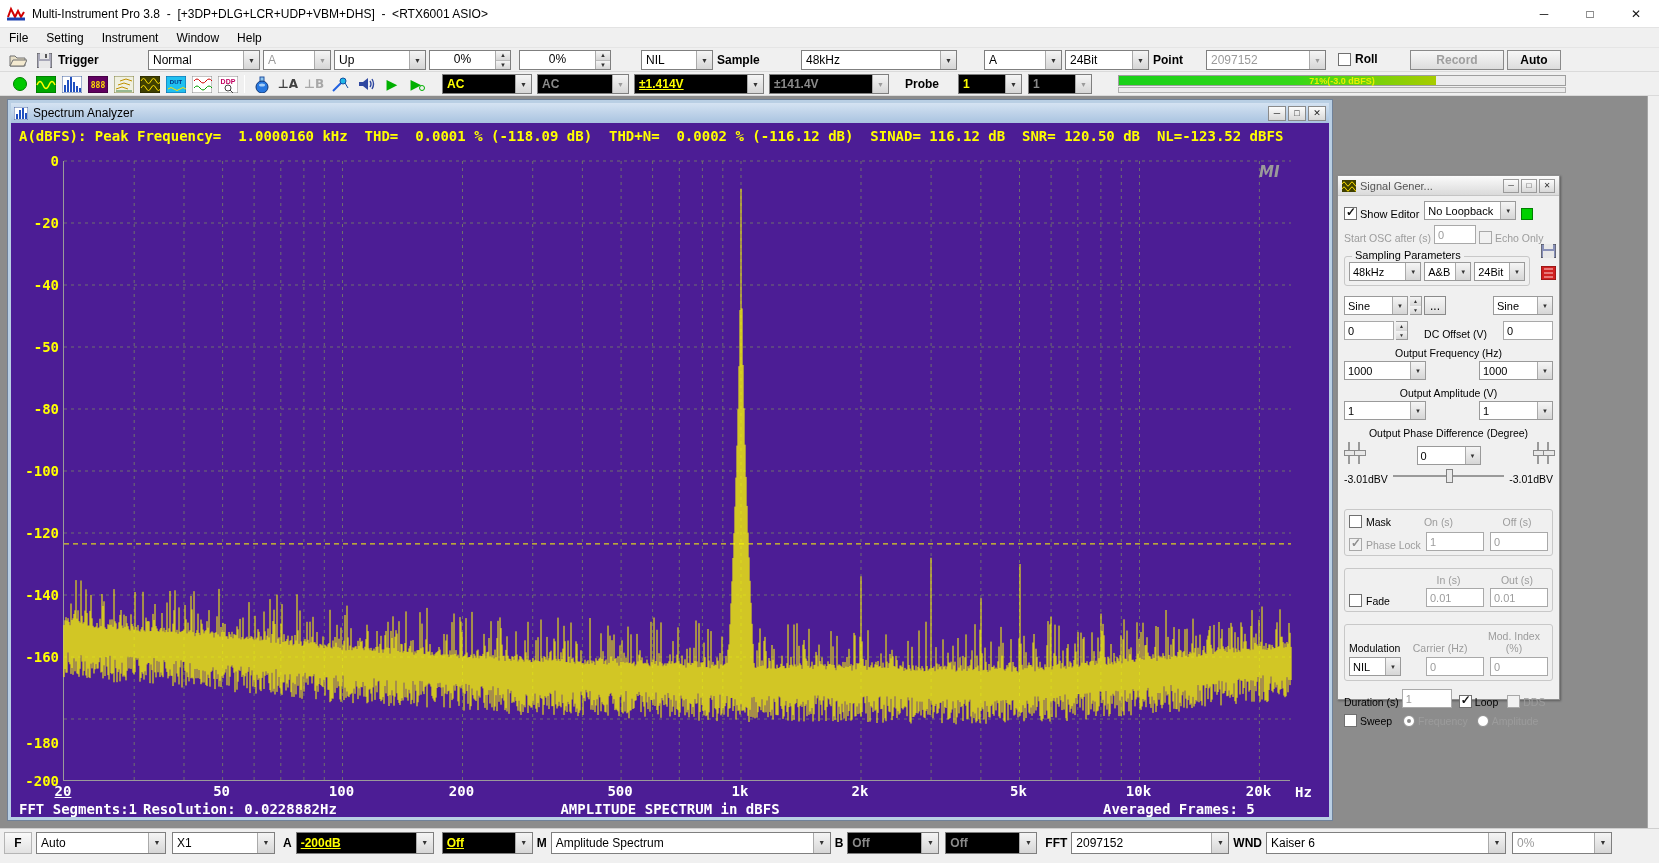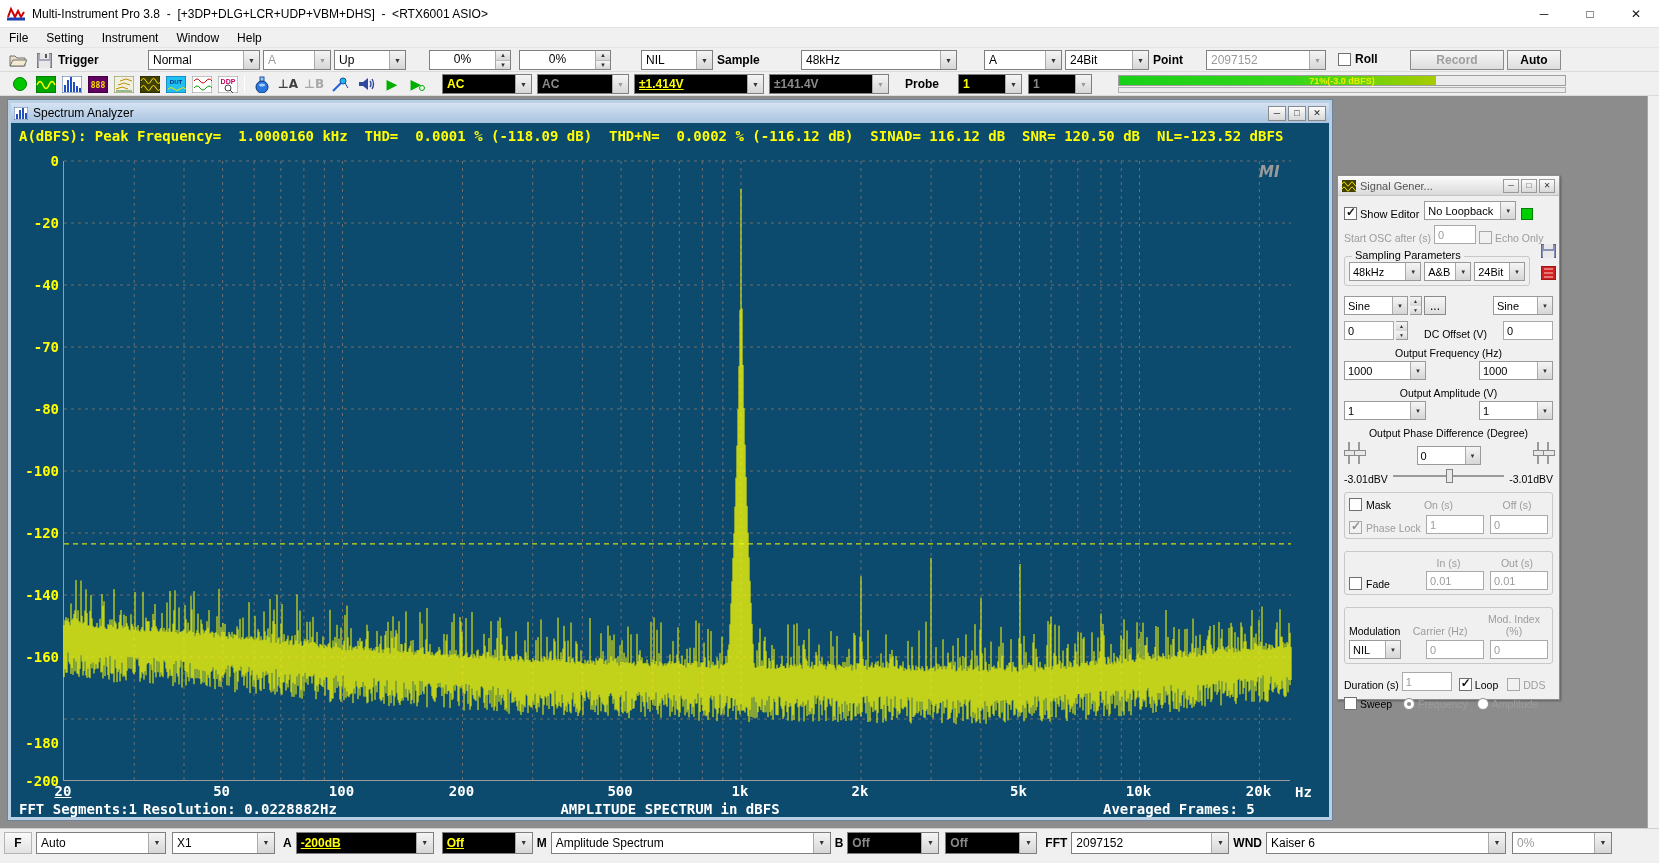--- a/index.html
+++ b/index.html
@@ -46,21 +46,21 @@
 .meter .bar2{height:6px;margin-top:1px;background:#ececec;border:1px solid #b0b0b0}
 
 .mdi{position:absolute;top:96px;left:0;width:1659px;height:732px;background:#8c8c8c}
 .right-strip{position:absolute;right:0;top:0;width:12px;height:732px;background:#f0f0f0;border-left:1px solid #a5a5a5}
 
 .sa-win{position:absolute;left:8px;top:4px;width:1324px;height:720px;border:3px solid #b9cfe4;outline:1px solid #70829a;background:#000}
 .sa-title{height:20px;background:linear-gradient(#d5e3f2,#a9c3e0);display:flex;align-items:center;padding:0 3px;font-size:12px;color:#000}
 .sa-title .ttl{margin-left:5px}
 .sa-btns{margin-left:auto;display:flex;gap:2px}
 .sa-btn{width:18px;height:15px;background:linear-gradient(#fcfcfc,#d8d8d8);border:1px solid #8a8a8a;font-size:9px;line-height:13px;text-align:center;color:#222}
-.sa-content{position:absolute;top:20px;left:0;right:0;bottom:0;background:#0c4a6e;overflow:hidden}
+.sa-content{position:absolute;top:20px;left:0;right:0;bottom:0;background:#4c1d95;overflow:hidden}
 .sa-header{position:absolute;top:5px;left:8px;color:#ffff00;font:bold 14px "DejaVu Sans Mono",monospace;white-space:pre}
 .plot-area{position:absolute;left:52px;top:38px;width:1227px;height:620px;border-left:1px solid #9a9a9a;border-bottom:1px solid #9a9a9a}
 .plot-area svg{position:absolute;inset:0;overflow:visible}
 .grid{stroke:#6e6e6e;stroke-width:1;stroke-dasharray:3 4}
 .trace{stroke:#ffff00;stroke-width:1;fill:none}
 .nl{stroke:#ffff00;stroke-width:1;stroke-dasharray:5 4}
 .ytick{position:absolute;width:46px;text-align:right;color:#ffff00;font:bold 14px "DejaVu Sans Mono",monospace}
 .xtick{position:absolute;width:60px;text-align:center;color:#fff;font:bold 14px "DejaVu Sans Mono",monospace}
 .hz-unit{position:absolute;color:#fff;font:bold 14px "DejaVu Sans Mono",monospace}
 .mi-mark{position:absolute;color:#9a9a9a;font:bold italic 15px "DejaVu Sans",sans-serif}
@@ -137,21 +137,21 @@
     <svg width="15" height="15" viewBox="0 0 15 15">
         <rect x="0" y="0" width="15" height="15" fill="#a8a8b8" stroke="#555"></rect>
         <rect x="3" y="0" width="9" height="6" fill="#e8e8e8"></rect>
         <rect x="8" y="1" width="2" height="4" fill="#555"></rect>
         <rect x="2" y="8" width="11" height="7" fill="#e8e8e8"></rect>
       </svg>
   </div>
   <span class="lbl" style="left:58px">Trigger</span>
   <div class="combo" style="left:148px;width:112px;font-weight:normal"><span>Normal</span><span class="arr">▼</span></div>
   <div class="combo dis" style="left:263px;width:68px;font-weight:normal"><span>A</span><span class="arr">▼</span></div>
-  <div class="combo" style="left:334px;width:72px;font-weight:normal"><span>Up</span><span class="arr">▼</span></div>
+  <div class="combo" style="left:334px;width:92px;font-weight:normal"><span>Up</span><span class="arr">▼</span></div>
   <div class="spin" style="left:429px;width:82px">
       <span class="val">0%</span>
       <span class="uds">
         <div>▲</div>
         <div>▼</div>
       </span>
     </div>
   <div class="spin" style="left:519px;width:92px">
       <span class="val">0%</span>
       <span class="uds">
@@ -342,21 +342,21 @@
             <line class="grid" x1="1075.5" y1="0" x2="1075.5" y2="620"></line>
             <line class="grid" x1="1195.4" y1="0" x2="1195.4" y2="620"></line>
             <path class="trace" d="M0 464.1L0 516.1M1 459.3L1 508.0M2 456.2L2 511.7M3 459.6L3 511.7M4 457.2L4 491.5M5 460.9L5 501.2M6 464.2L6 503.3M7 442.5L7 512.9M8 459.0L8 507.0M9 457.3L9 513.8M10 453.0L10 497.3M11 449.3L11 510.3M12 419.1L12 500.4M13 457.6L13 512.4M14 449.3L14 513.2M15 460.1L15 515.8M16 461.6L16 507.8M17 419.5L17 494.3M18 454.8L18 500.6M19 462.6L19 514.5M20 461.2L20 509.9M21 449.6L21 500.4M22 428.3L22 514.5M23 452.1L23 516.9M24 464.6L24 507.7M25 464.5L25 516.3M26 449.9L26 517.1M27 433.9L27 502.7M28 457.3L28 507.4M29 464.8L29 501.6M30 466.3L30 512.5M31 466.4L31 508.3M32 465.5L32 503.1M33 462.0L33 507.6M34 467.2L34 507.5M35 466.4L35 501.2M36 457.7L36 496.5M37 465.1L37 511.5M38 433.0L38 510.8M39 445.0L39 517.4M40 440.3L40 504.3M41 466.4L41 515.0M42 467.9L42 496.0M43 468.1L43 505.6M44 463.2L44 514.2M45 464.1L45 518.6M46 458.5L46 494.8M47 463.8L47 512.1M48 458.4L48 513.2M49 465.8L49 512.0M50 428.1L50 521.3M51 460.3L51 498.8M52 462.3L52 507.2M53 468.3L53 521.2M54 467.6L54 511.1M55 461.3L55 508.4M56 453.9L56 520.4M57 449.0L57 512.7M58 464.5L58 501.7M59 467.1L59 515.6M60 453.6L60 514.3M61 465.8L61 515.7M62 455.1L62 519.4M63 462.2L63 509.8M64 465.2L64 495.6M65 468.3L65 507.5M66 469.6L66 495.9M67 453.3L67 507.9M68 463.0L68 496.3M69 465.2L69 511.7M70 468.6L70 513.3M71 431.0L71 511.2M72 465.9L72 496.7M73 469.3L73 498.8M74 464.1L74 497.3M75 469.7L75 504.8M76 470.7L76 520.7M77 468.3L77 516.9M78 466.1L78 511.0M79 430.8L79 512.7M80 469.3L80 518.6M81 470.5L81 510.3M82 456.6L82 514.2M83 460.5L83 503.4M84 460.0L84 501.9M85 460.4L85 502.0M86 470.2L86 522.2M87 470.0L87 503.5M88 466.3L88 509.1M89 452.9L89 522.5M90 459.0L90 497.1M91 443.0L91 511.4M92 465.1L92 516.4M93 467.5L93 499.9M94 470.1L94 511.3M95 470.7L95 500.7M96 468.5L96 516.0M97 467.0L97 511.5M98 452.0L98 514.5M99 470.3L99 516.2M100 466.8L100 499.2M101 471.2L101 501.1M102 468.9L102 507.5M103 441.5L103 510.9M104 471.0L104 517.4M105 467.3L105 515.2M106 430.0L106 508.5M107 470.7L107 514.7M108 470.7L108 514.9M109 462.7L109 525.0M110 449.2L110 503.1M111 429.3L111 521.4M112 471.3L112 500.1M113 468.8L113 512.5M114 472.8L114 515.6M115 446.4L115 523.5M116 470.7L116 506.4M117 471.1L117 499.4M118 470.1L118 526.5M119 469.7L119 501.0M120 468.4L120 500.9M121 444.0L121 509.8M122 458.3L122 524.5M123 472.4L123 511.4M124 461.6L124 516.1M125 470.6L125 520.4M126 469.2L126 502.2M127 435.0L127 517.3M128 448.4L128 516.6M129 471.1L129 517.5M130 430.2L130 523.2M131 475.2L131 508.0M132 472.0L132 517.3M133 469.2L133 507.9M134 452.6L134 517.2M135 471.8L135 509.1M136 474.1L136 517.9M137 458.6L137 523.2M138 462.7L138 521.5M139 468.6L139 509.5M140 472.4L140 521.5M141 470.2L141 510.3M142 469.1L142 523.9M143 460.2L143 525.1M144 466.7L144 513.7M145 449.1L145 517.0M146 472.7L146 525.7M147 471.5L147 510.9M148 470.5L148 509.7M149 471.6L149 506.3M150 476.5L150 517.9M151 471.9L151 528.1M152 471.2L152 508.9M153 455.3L153 518.1M154 473.4L154 513.3M155 427.9L155 525.6M156 475.5L156 519.7M157 466.0L157 526.0M158 471.1L158 515.2M159 461.9L159 517.2M160 471.0L160 513.6M161 462.9L161 511.6M162 475.3L162 508.2M163 475.3L163 524.3M164 477.8L164 504.6M165 471.0L165 524.7M166 473.3L166 515.8M167 476.0L167 505.7M168 470.8L168 504.3M169 477.3L169 506.7M170 473.1L170 511.7M171 473.7L171 531.2M172 474.2L172 510.5M173 465.4L173 528.7M174 468.3L174 520.7M175 477.3L175 508.9M176 457.9L176 509.9M177 478.4L177 505.6M178 476.1L178 515.9M179 456.5L179 513.9M180 478.3L180 524.6M181 477.6L181 515.3M182 476.7L182 512.2M183 475.7L183 527.2M184 478.0L184 510.8M185 441.1L185 506.1M186 477.1L186 532.1M187 475.2L187 514.4M188 475.8L188 509.4M189 477.7L189 525.5M190 479.1L190 518.8M191 454.8L191 526.0M192 478.4L192 532.6M193 476.6L193 513.8M194 468.2L194 518.9M195 470.8L195 517.3M196 479.5L196 528.6M197 475.3L197 530.1M198 479.3L198 516.9M199 478.6L199 510.8M200 450.5L200 528.0M201 470.3L201 514.8M202 478.8L202 510.3M203 474.7L203 513.9M204 467.5L204 512.3M205 476.4L205 522.2M206 438.1L206 529.1M207 481.8L207 531.4M208 473.0L208 511.8M209 460.1L209 530.5M210 448.7L210 527.8M211 463.0L211 533.5M212 481.7L212 508.2M213 433.6L213 530.9M214 477.7L214 524.8M215 476.3L215 516.0M216 483.1L216 526.7M217 462.8L217 532.5M218 443.1L218 533.9M219 481.0L219 521.4M220 473.2L220 521.4M221 480.6L221 513.5M222 480.0L222 529.5M223 478.2L223 522.6M224 474.6L224 526.5M225 483.8L225 518.8M226 479.7L226 513.3M227 479.2L227 531.2M228 474.8L228 535.8M229 484.4L229 521.7M230 483.2L230 535.9M231 474.0L231 523.2M232 479.4L232 533.4M233 433.4L233 515.3M234 469.3L234 524.8M235 482.8L235 512.7M236 449.5L236 536.8M237 480.4L237 528.9M238 485.0L238 537.8M239 484.4L239 515.5M240 479.6L240 530.6M241 478.1L241 511.8M242 480.6L242 521.6M243 460.8L243 517.5M244 478.8L244 523.8M245 482.3L245 515.5M246 460.7L246 515.0M247 481.3L247 515.6M248 475.8L248 522.5M249 455.8L249 515.2M250 481.3L250 513.2M251 481.3L251 529.9M252 483.1L252 538.2M253 471.0L253 524.7M254 484.7L254 530.8M255 486.5L255 523.1M256 482.9L256 517.2M257 483.5L257 524.0M258 484.5L258 525.2M259 475.4L259 526.1M260 487.0L260 518.8M261 483.9L261 534.6M262 484.8L262 516.3M263 486.2L263 516.3M264 483.3L264 528.7M265 482.1L265 528.9M266 448.8L266 541.2M267 486.5L267 540.0M268 487.6L268 537.4M269 479.5L269 537.7M270 485.7L270 516.9M271 476.0L271 531.8M272 481.7L272 514.5M273 463.8L273 526.9M274 486.2L274 520.4M275 477.7L275 525.3M276 486.9L276 538.4M277 466.5L277 540.8M278 488.7L278 525.3M279 484.4L279 514.6M280 479.7L280 539.1M281 454.0L281 526.7M282 489.4L282 536.8M283 444.6L283 530.5M284 476.4L284 535.2M285 488.9L285 536.1M286 484.6L286 533.6M287 467.2L287 532.8M288 489.2L288 531.9M289 486.3L289 542.1M290 487.2L290 527.6M291 485.6L291 532.8M292 485.2L292 520.1M293 488.0L293 525.6M294 479.8L294 538.1M295 484.9L295 527.4M296 476.9L296 534.6M297 481.0L297 525.9M298 479.8L298 526.3M299 487.3L299 521.0M300 489.2L300 535.6M301 485.7L301 524.9M302 478.2L302 535.8M303 463.7L303 542.3M304 470.1L304 541.3M305 487.3L305 528.7M306 489.2L306 527.8M307 486.9L307 532.6M308 489.7L308 540.4M309 489.6L309 526.4M310 487.6L310 517.4M311 489.6L311 538.9M312 486.0L312 524.6M313 470.0L313 531.3M314 485.6L314 520.5M315 491.8L315 519.8M316 482.9L316 538.0M317 474.8L317 540.2M318 488.4L318 538.8M319 491.8L319 536.0M320 488.4L320 542.8M321 474.2L321 525.0M322 470.0L322 532.4M323 486.5L323 519.3M324 460.8L324 535.1M325 486.9L325 545.0M326 492.6L326 534.1M327 469.9L327 542.2M328 477.0L328 529.3M329 455.3L329 534.6M330 487.1L330 544.7M331 475.7L331 535.7M332 469.2L332 519.7M333 472.6L333 532.3M334 490.0L334 538.9M335 460.2L335 541.9M336 491.1L336 544.0M337 482.9L337 540.0M338 483.2L338 537.2M339 491.5L339 539.5M340 489.9L340 521.6M341 482.1L341 536.3M342 450.4L342 527.8M343 490.7L343 536.6M344 491.0L344 539.7M345 487.4L345 528.8M346 484.9L346 532.4M347 479.7L347 543.2M348 491.3L348 538.9M349 479.1L349 520.1M350 493.7L350 542.2M351 490.4L351 523.7M352 492.3L352 529.8M353 489.4L353 545.3M354 489.1L354 541.3M355 489.1L355 534.6M356 451.2L356 519.9M357 487.3L357 533.7M358 462.6L358 520.3M359 486.3L359 530.4M360 492.8L360 533.1M361 493.1L361 525.9M362 478.4L362 524.6M363 446.9L363 546.4M364 490.8L364 523.4M365 490.4L365 521.9M366 483.1L366 523.3M367 494.2L367 525.6M368 491.1L368 534.9M369 493.6L369 537.5M370 494.8L370 539.6M371 493.2L371 540.9M372 491.7L372 536.6M373 491.1L373 527.0M374 489.9L374 522.3M375 486.0L375 526.0M376 488.6L376 521.8M377 493.7L377 526.6M378 494.4L378 535.1M379 493.3L379 526.3M380 473.0L380 546.3M381 493.4L381 532.6M382 479.5L382 523.7M383 473.4L383 533.2M384 493.5L384 530.3M385 496.1L385 529.7M386 489.4L386 546.9M387 493.8L387 532.2M388 461.1L388 539.1M389 493.5L389 537.7M390 452.5L390 524.5M391 492.9L391 529.7M392 489.1L392 523.2M393 495.4L393 525.0M394 493.7L394 540.4M395 497.1L395 544.9M396 456.1L396 525.7M397 460.6L397 527.3M398 471.1L398 524.5M399 495.6L399 531.8M400 495.0L400 549.6M401 493.5L401 532.8M402 457.1L402 522.9M403 491.5L403 530.0M404 496.6L404 542.8M405 496.0L405 523.9M406 495.9L406 548.8M407 493.8L407 545.2M408 450.9L408 527.5M409 497.2L409 534.2M410 492.9L410 537.6M411 494.6L411 538.8M412 496.7L412 540.0M413 489.6L413 529.6M414 488.6L414 549.1M415 497.3L415 534.7M416 494.6L416 536.6M417 495.1L417 525.7M418 495.0L418 525.3M419 492.9L419 527.4M420 472.9L420 541.8M421 484.7L421 546.9M422 497.3L422 534.1M423 491.2L423 548.8M424 490.7L424 533.8M425 477.0L425 529.2M426 495.4L426 542.5M427 460.2L427 529.2M428 496.5L428 546.3M429 494.1L429 525.3M430 497.4L430 549.6M431 488.6L431 545.6M432 496.2L432 534.2M433 477.1L433 550.1M434 459.8L434 526.9M435 499.6L435 540.8M436 456.4L436 534.1M437 467.1L437 543.7M438 483.6L438 537.3M439 495.0L439 533.4M440 494.7L440 539.6M441 500.0L441 549.1M442 488.9L442 547.2M443 475.3L443 550.5M444 494.7L444 528.2M445 497.6L445 552.8M446 498.0L446 532.3M447 499.8L447 529.8M448 495.2L448 541.9M449 496.0L449 540.6M450 498.8L450 541.4M451 494.8L451 536.0M452 470.3L452 539.9M453 493.5L453 545.3M454 500.4L454 549.7M455 498.5L455 539.8M456 495.0L456 550.5M457 496.1L457 553.9M458 497.6L458 543.2M459 498.8L459 551.0M460 500.6L460 544.3M461 479.3L461 546.3M462 491.3L462 533.4M463 498.4L463 534.7M464 460.8L464 552.0M465 499.5L465 543.9M466 498.8L466 545.1M467 501.2L467 546.6M468 500.9L468 546.4M469 497.1L469 539.7M470 500.2L470 543.9M471 498.8L471 532.6M472 479.2L472 547.7M473 499.5L473 551.2M474 476.2L474 542.1M475 500.0L475 546.2M476 500.7L476 534.3M477 458.5L477 537.0M478 497.1L478 537.8M479 500.8L479 553.8M480 495.1L480 543.9M481 496.0L481 535.1M482 498.5L482 536.7M483 475.9L483 544.6M484 499.4L484 535.0M485 497.2L485 548.1M486 491.1L486 531.8M487 489.7L487 533.1M488 499.5L488 545.2M489 498.7L489 545.1M490 477.6L490 553.9M491 480.3L491 529.6M492 497.6L492 543.4M493 499.7L493 547.5M494 456.6L494 545.3M495 498.1L495 540.8M496 500.1L496 544.8M497 491.3L497 546.3M498 498.1L498 533.6M499 487.6L499 542.1M500 464.8L500 554.0M501 480.2L501 549.5M502 501.1L502 545.2M503 501.1L503 551.0M504 479.5L504 540.9M505 495.9L505 543.2M506 501.8L506 550.7M507 461.5L507 552.3M508 498.0L508 538.5M509 496.6L509 531.5M510 500.8L510 545.6M511 502.6L511 542.7M512 480.3L512 551.1M513 482.8L513 547.5M514 500.3L514 555.1M515 500.9L515 551.8M516 500.4L516 549.4M517 489.3L517 530.6M518 502.3L518 534.1M519 502.0L519 553.9M520 503.4L520 537.2M521 498.7L521 540.2M522 502.6L522 528.9M523 500.4L523 531.4M524 499.2L524 536.3M525 503.0L525 538.3M526 457.0L526 530.1M527 499.4L527 548.7M528 502.3L528 544.2M529 499.7L529 548.9M530 500.6L530 539.1M531 504.0L531 551.1M532 497.2L532 544.5M533 499.6L533 538.3M534 499.8L534 554.0M535 497.7L535 533.8M536 496.6L536 536.4M537 472.3L537 550.3M538 498.0L538 541.2M539 490.2L539 543.2M540 503.0L540 544.3M541 499.8L541 550.9M542 498.5L542 551.4M543 503.5L543 543.6M544 464.6L544 554.7M545 501.9L545 535.2M546 474.6L546 532.9M547 495.6L547 531.9M548 479.2L548 534.8M549 499.9L549 542.7M550 473.5L550 538.2M551 498.1L551 549.1M552 497.1L552 547.7M553 501.7L553 549.1M554 495.4L554 550.4M555 504.7L555 555.1M556 484.4L556 536.2M557 500.9L557 533.7M558 479.3L558 551.2M559 500.9L559 552.4M560 491.7L560 540.7M561 501.7L561 550.5M562 496.7L562 530.1M563 501.3L563 552.3M564 465.6L564 551.3M565 502.2L565 557.3M566 501.7L566 549.6M567 473.3L567 549.3M568 503.0L568 537.7M569 501.9L569 548.0M570 500.6L570 547.2M571 505.2L571 539.8M572 503.5L572 539.3M573 472.9L573 533.0M574 500.4L574 535.0M575 493.7L575 530.9M576 489.3L576 534.0M577 499.2L577 551.1M578 496.4L578 535.1M579 502.3L579 540.9M580 502.6L580 545.6M581 501.8L581 555.7M582 502.5L582 531.3M583 498.6L583 541.4M584 502.4L584 548.1M585 504.3L585 535.8M586 505.3L586 550.7M587 460.8L587 538.9M588 501.1L588 539.1M589 498.7L589 544.3M590 456.5L590 538.4M591 502.9L591 545.0M592 500.0L592 531.5M593 468.8L593 549.0M594 504.6L594 553.3M595 492.2L595 544.8M596 500.8L596 542.3M597 461.4L597 556.8M598 502.3L598 537.0M599 505.2L599 539.4M600 503.6L600 544.1M601 502.3L601 533.8M602 504.7L602 543.4M603 502.3L603 545.7M604 502.5L604 532.1M605 500.3L605 536.9M606 493.4L606 555.5M607 502.7L607 538.7M608 500.2L608 550.8M609 480.1L609 545.7M610 502.3L610 534.2M611 502.3L611 554.0M612 501.5L612 539.7M613 493.6L613 548.0M614 466.3L614 549.2M615 500.1L615 555.8M616 502.5L616 551.6M617 503.0L617 534.6M618 494.5L618 537.6M619 504.3L619 545.6M620 504.3L620 539.3M621 498.3L621 554.3M622 506.6L622 538.1M623 487.8L623 551.4M624 501.7L624 548.9M625 502.3L625 556.4M626 486.7L626 542.2M627 504.0L627 543.1M628 501.9L628 553.1M629 502.2L629 546.0M630 486.8L630 555.8M631 500.0L631 538.1M632 459.5L632 542.7M633 500.4L633 542.3M634 506.2L634 532.5M635 462.2L635 559.7M636 505.8L636 551.0M637 501.5L637 536.7M638 501.6L638 544.1M639 501.1L639 550.0M640 481.6L640 554.4M641 496.1L641 549.4M642 506.2L642 555.2M643 506.1L643 554.3M644 468.0L644 558.8M645 499.5L645 551.4M646 507.2L646 537.0M647 470.1L647 534.5M648 503.7L648 538.8M649 500.9L649 556.1M650 505.0L650 535.1M651 503.6L651 547.2M652 504.1L652 548.4M653 496.5L653 560.1M654 499.7L654 552.6M655 507.6L655 547.0M656 492.1L656 533.7M657 503.4L657 554.3M658 475.5L658 552.7M659 504.8L659 547.1M660 503.7L660 553.7M661 502.8L661 545.2M662 494.9L662 542.1M663 501.8L663 535.1M664 488.7L664 555.8M665 483.4L665 547.7M666 463.3L666 547.1M667 442.4L667 537.0M668 420.3L668 536.9M669 397.0L669 550.0M670 372.2L670 545.1M671 345.6L671 538.3M672 316.6L672 558.6M673 284.6L673 544.2M674 248.3L674 549.8M675 205.2L675 549.3M676 149.1L676 553.5M677 27.7L677 543.3M678 147.4L678 549.8M679 204.0L679 549.3M680 247.3L680 549.5M681 283.7L681 551.5M682 315.9L682 545.9M683 344.9L683 546.9M684 371.6L684 554.8M685 396.4L685 561.0M686 419.8L686 548.8M687 441.8L687 555.9M688 462.8L688 536.5M689 482.9L689 556.5M690 502.1L690 535.9M691 506.5L691 557.4M692 506.9L692 541.2M693 489.4L693 556.7M694 505.7L694 551.2M695 481.6L695 545.0M696 467.4L696 545.9M697 505.0L697 549.2M698 499.5L698 538.3M699 504.5L699 550.9M700 479.9L700 551.6M701 475.9L701 544.3M702 490.1L702 551.3M703 507.9L703 539.5M704 506.9L704 556.2M705 497.0L705 535.2M706 499.9L706 551.0M707 507.5L707 554.6M708 484.0L708 548.7M709 498.8L709 558.5M710 487.9L710 537.7M711 507.3L711 541.0M712 508.0L712 553.8M713 503.7L713 554.2M714 507.1L714 554.2M715 507.0L715 535.4M716 505.9L716 536.5M717 502.8L717 545.1M718 494.7L718 547.9M719 505.0L719 557.9M720 504.8L720 555.5M721 507.3L721 544.6M722 507.1L722 540.0M723 502.2L723 551.0M724 463.4L724 559.6M725 506.8L725 546.1M726 504.1L726 542.2M727 495.8L727 545.4M728 503.7L728 559.8M729 505.3L729 554.1M730 463.5L730 558.8M731 503.4L731 543.2M732 505.6L732 542.0M733 462.3L733 537.9M734 504.5L734 546.2M735 484.8L735 560.5M736 502.4L736 545.1M737 504.1L737 543.5M738 507.9L738 545.9M739 483.7L739 540.8M740 479.0L740 560.4M741 488.1L741 545.0M742 497.5L742 543.4M743 499.8L743 555.2M744 504.8L744 539.2M745 467.8L745 553.8M746 506.8L746 550.5M747 505.4L747 552.9M748 500.7L748 547.0M749 508.0L749 560.5M750 504.1L750 553.3M751 503.8L751 534.6M752 490.9L752 543.1M753 494.4L753 537.3M754 505.3L754 534.5M755 483.6L755 560.2M756 500.1L756 539.4M757 503.2L757 543.8M758 496.4L758 554.3M759 503.6L759 539.5M760 505.0L760 535.3M761 503.3L761 549.2M762 508.3L762 560.0M763 505.0L763 545.9M764 500.3L764 537.3M765 503.2L765 538.4M766 502.9L766 543.4M767 470.1L767 545.2M768 503.8L768 537.1M769 485.4L769 560.1M770 503.9L770 555.3M771 506.8L771 558.9M772 509.2L772 540.4M773 474.9L773 539.7M774 504.6L774 561.0M775 503.4L775 545.7M776 504.2L776 553.1M777 505.1L777 559.3M778 506.2L778 542.8M779 500.9L779 551.2M780 507.0L780 557.5M781 501.1L781 540.3M782 505.6L782 560.0M783 495.9L783 543.6M784 506.0L784 555.1M785 487.8L785 550.1M786 505.0L786 542.0M787 503.2L787 559.7M788 509.6L788 558.7M789 504.3L789 542.7M790 471.9L790 542.0M791 474.3L791 555.5M792 508.3L792 555.2M793 502.1L793 545.5M794 502.9L794 553.1M795 502.1L795 542.4M796 475.7L796 552.6M797 415.4L797 555.5M798 480.4L798 551.1M799 497.8L799 536.3M800 504.9L800 535.6M801 504.8L801 542.2M802 498.9L802 552.5M803 508.8L803 535.1M804 469.2L804 561.0M805 505.9L805 541.2M806 506.5L806 560.6M807 504.3L807 545.2M808 501.3L808 546.6M809 506.7L809 551.1M810 506.4L810 540.2M811 503.3L811 549.7M812 500.8L812 548.7M813 503.9L813 562.0M814 500.0L814 551.9M815 505.7L815 536.5M816 505.1L816 535.5M817 492.4L817 548.2M818 507.0L818 547.9M819 501.6L819 561.7M820 506.5L820 543.8M821 506.5L821 557.2M822 473.4L822 560.2M823 500.6L823 535.5M824 506.9L824 544.9M825 502.2L825 550.5M826 493.0L826 551.2M827 497.3L827 537.9M828 488.8L828 559.1M829 495.3L829 555.0M830 505.0L830 546.5M831 505.6L831 535.3M832 494.9L832 547.5M833 499.1L833 557.0M834 507.4L834 550.2M835 507.8L835 553.6M836 504.5L836 552.2M837 504.6L837 538.0M838 506.1L838 547.2M839 500.5L839 548.5M840 509.9L840 546.6M841 506.9L841 545.2M842 508.6L842 546.3M843 508.4L843 555.2M844 479.9L844 536.4M845 504.0L845 539.4M846 507.6L846 560.8M847 509.7L847 562.5M848 485.8L848 536.7M849 504.4L849 556.0M850 508.8L850 555.7M851 509.5L851 554.2M852 504.6L852 552.1M853 509.4L853 540.4M854 505.9L854 552.4M855 469.5L855 550.4M856 507.3L856 540.6M857 509.2L857 554.5M858 505.1L858 540.7M859 507.3L859 548.9M860 510.3L860 556.4M861 509.9L861 557.1M862 460.7L862 549.9M863 505.0L863 548.0M864 509.6L864 553.6M865 508.3L865 537.9M866 507.4L866 553.9M867 396.8L867 539.6M868 506.9L868 543.8M869 507.0L869 557.3M870 505.4L870 551.2M871 510.2L871 545.0M872 486.1L872 542.9M873 502.5L873 552.7M874 508.3L874 551.9M875 503.3L875 547.6M876 506.1L876 541.8M877 505.1L877 541.7M878 508.4L878 562.1M879 478.3L879 540.2M880 505.7L880 552.5M881 504.7L881 546.0M882 508.3L882 547.0M883 505.4L883 538.6M884 491.7L884 558.5M885 501.4L885 557.8M886 502.1L886 557.1M887 500.7L887 551.7M888 508.4L888 548.5M889 484.7L889 540.4M890 504.5L890 561.9M891 500.7L891 547.1M892 510.6L892 563.3M893 509.5L893 556.4M894 477.0L894 539.2M895 506.6L895 552.4M896 496.3L896 541.1M897 504.3L897 546.1M898 509.7L898 545.0M899 494.9L899 560.0M900 508.2L900 542.9M901 496.2L901 538.7M902 473.4L902 544.7M903 510.0L903 558.3M904 505.2L904 557.7M905 507.3L905 540.7M906 504.3L906 538.7M907 498.6L907 555.5M908 489.3L908 562.3M909 509.1L909 550.8M910 508.0L910 557.1M911 463.2L911 552.5M912 506.3L912 561.5M913 494.6L913 560.1M914 504.5L914 546.7M915 510.1L915 558.3M916 468.7L916 562.1M917 437.1L917 550.0M918 492.3L918 546.4M919 509.3L919 548.3M920 508.8L920 558.5M921 486.6L921 540.2M922 500.8L922 562.8M923 508.9L923 544.9M924 510.9L924 550.9M925 503.0L925 556.2M926 509.4L926 556.6M927 480.6L927 545.1M928 506.1L928 543.6M929 505.9L929 553.0M930 504.5L930 554.8M931 508.0L931 540.4M932 506.6L932 549.4M933 508.0L933 539.5M934 500.3L934 542.2M935 485.5L935 555.4M936 506.9L936 557.2M937 465.9L937 539.8M938 494.7L938 551.6M939 481.8L939 539.3M940 508.4L940 559.9M941 509.7L941 561.3M942 507.7L942 539.0M943 504.2L943 542.1M944 506.3L944 559.4M945 502.0L945 543.4M946 501.3L946 543.8M947 478.1L947 548.9M948 510.6L948 539.7M949 501.0L949 539.1M950 505.2L950 554.5M951 506.8L951 553.6M952 506.0L952 547.1M953 510.0L953 548.6M954 511.4L954 556.5M955 477.4L955 550.7M956 403.0L956 554.8M957 482.6L957 551.8M958 503.8L958 551.1M959 508.5L959 544.2M960 474.8L960 560.3M961 507.2L961 547.0M962 491.2L962 557.0M963 507.2L963 539.7M964 504.4L964 542.8M965 501.5L965 551.6M966 504.0L966 552.8M967 504.0L967 546.5M968 505.6L968 554.8M969 481.5L969 544.2M970 473.0L970 552.3M971 510.3L971 535.5M972 487.7L972 549.5M973 496.1L973 545.9M974 505.7L974 535.5M975 507.6L975 540.3M976 500.8L976 555.0M977 506.8L977 559.2M978 506.4L978 560.3M979 508.1L979 557.8M980 509.2L980 538.9M981 503.4L981 554.0M982 506.0L982 537.0M983 484.2L983 549.6M984 460.1L984 557.8M985 506.2L985 557.4M986 463.4L986 560.5M987 455.7L987 540.4M988 508.4L988 556.1M989 505.1L989 539.8M990 492.3L990 537.1M991 463.6L991 540.6M992 494.9L992 556.5M993 504.0L993 536.8M994 502.9L994 543.1M995 464.6L995 545.7M996 499.7L996 535.0M997 507.5L997 539.3M998 502.1L998 549.1M999 489.5L999 540.8M1000 506.3L1000 548.6M1001 504.8L1001 533.5M1002 507.7L1002 557.1M1003 487.1L1003 560.0M1004 483.1L1004 538.5M1005 505.8L1005 543.7M1006 500.4L1006 551.2M1007 501.8L1007 547.8M1008 506.6L1008 545.1M1009 505.3L1009 552.6M1010 499.0L1010 542.3M1011 482.5L1011 554.1M1012 490.6L1012 537.1M1013 503.3L1013 543.1M1014 471.2L1014 533.0M1015 506.1L1015 533.1M1016 504.6L1016 546.6M1017 471.6L1017 536.4M1018 501.7L1018 537.9M1019 477.8L1019 549.5M1020 476.1L1020 535.9M1021 501.9L1021 532.7M1022 502.0L1022 558.4M1023 500.2L1023 532.5M1024 503.7L1024 554.1M1025 504.6L1025 553.6M1026 501.0L1026 531.7M1027 499.9L1027 548.4M1028 471.3L1028 542.8M1029 499.8L1029 539.6M1030 490.2L1030 550.5M1031 504.0L1031 540.6M1032 499.7L1032 555.0M1033 502.5L1033 550.4M1034 476.5L1034 549.7M1035 497.2L1035 545.4M1036 490.5L1036 530.3M1037 452.6L1037 530.8M1038 470.0L1038 542.1M1039 462.9L1039 538.8M1040 474.3L1040 555.0M1041 496.1L1041 544.5M1042 502.8L1042 530.0M1043 504.0L1043 548.6M1044 496.0L1044 542.7M1045 497.3L1045 555.3M1046 502.7L1046 553.1M1047 483.0L1047 534.7M1048 501.2L1048 542.8M1049 503.4L1049 532.8M1050 492.0L1050 534.7M1051 500.3L1051 547.4M1052 502.2L1052 529.8M1053 495.9L1053 544.3M1054 497.4L1054 530.3M1055 500.2L1055 555.1M1056 494.2L1056 539.5M1057 474.3L1057 554.9M1058 502.3L1058 535.7M1059 478.3L1059 550.4M1060 458.3L1060 554.3M1061 497.6L1061 529.2M1062 498.0L1062 539.9M1063 469.5L1063 541.0M1064 500.3L1064 537.4M1065 488.2L1065 550.3M1066 493.2L1066 532.5M1067 486.4L1067 554.3M1068 498.9L1068 538.9M1069 498.7L1069 528.2M1070 500.6L1070 530.0M1071 500.8L1071 545.4M1072 498.2L1072 538.4M1073 461.3L1073 536.4M1074 492.7L1074 529.7M1075 477.9L1075 536.5M1076 496.7L1076 547.5M1077 471.0L1077 548.9M1078 498.1L1078 545.5M1079 461.7L1079 538.0M1080 498.7L1080 540.6M1081 484.3L1081 538.8M1082 484.0L1082 546.2M1083 476.2L1083 529.5M1084 491.6L1084 526.9M1085 494.9L1085 535.8M1086 495.5L1086 542.9M1087 497.6L1087 546.9M1088 497.8L1088 535.6M1089 493.3L1089 551.9M1090 496.9L1090 539.2M1091 485.9L1091 542.6M1092 465.0L1092 551.0M1093 499.9L1093 544.9M1094 466.0L1094 532.0M1095 494.7L1095 538.7M1096 496.3L1096 532.1M1097 495.3L1097 543.9M1098 496.6L1098 547.3M1099 492.2L1099 543.8M1100 494.9L1100 525.3M1101 497.3L1101 541.8M1102 449.0L1102 530.4M1103 498.3L1103 534.5M1104 475.9L1104 533.2M1105 493.9L1105 543.6M1106 498.0L1106 551.0M1107 483.6L1107 524.1M1108 496.1L1108 530.1M1109 478.0L1109 540.5M1110 466.1L1110 547.8M1111 494.6L1111 531.8M1112 494.9L1112 548.0M1113 496.3L1113 548.2M1114 491.0L1114 527.7M1115 468.1L1115 550.6M1116 488.9L1116 541.8M1117 489.6L1117 545.2M1118 496.1L1118 534.3M1119 491.2L1119 530.8M1120 490.1L1120 546.7M1121 468.1L1121 529.5M1122 494.7L1122 537.7M1123 467.7L1123 547.3M1124 495.9L1124 539.1M1125 493.0L1125 534.6M1126 490.8L1126 543.8M1127 492.3L1127 542.5M1128 482.4L1128 547.0M1129 457.6L1129 535.9M1130 491.5L1130 545.5M1131 487.1L1131 542.8M1132 474.7L1132 539.0M1133 495.6L1133 540.5M1134 486.7L1134 524.1M1135 493.1L1135 541.3M1136 473.6L1136 529.6M1137 494.6L1137 540.1M1138 494.2L1138 544.5M1139 489.1L1139 524.3M1140 485.0L1140 524.4M1141 491.5L1141 545.4M1142 493.0L1142 527.0M1143 478.6L1143 523.2M1144 474.7L1144 538.1M1145 469.1L1145 527.3M1146 465.0L1146 525.6M1147 483.8L1147 541.1M1148 487.4L1148 538.6M1149 492.9L1149 522.9M1150 463.9L1150 523.4M1151 491.1L1151 530.7M1152 490.2L1152 523.1M1153 489.1L1153 533.8M1154 486.4L1154 531.0M1155 461.0L1155 519.7M1156 488.1L1156 528.5M1157 477.4L1157 544.4M1158 468.1L1158 520.2M1159 485.3L1159 532.6M1160 487.8L1160 532.1M1161 489.7L1161 529.9M1162 486.1L1162 521.5M1163 491.0L1163 535.2M1164 484.9L1164 534.8M1165 466.9L1165 529.5M1166 488.2L1166 536.7M1167 461.9L1167 534.1M1168 465.7L1168 532.9M1169 486.6L1169 536.0M1170 491.4L1170 522.3M1171 471.2L1171 540.2M1172 487.5L1172 542.9M1173 491.1L1173 536.8M1174 476.1L1174 519.0M1175 489.2L1175 517.7M1176 490.7L1176 533.5M1177 461.4L1177 519.4M1178 465.8L1178 519.9M1179 487.5L1179 532.9M1180 480.5L1180 527.0M1181 472.8L1181 518.1M1182 480.2L1182 539.7M1183 487.8L1183 520.6M1184 488.2L1184 520.6M1185 487.8L1185 530.6M1186 489.2L1186 529.0M1187 465.0L1187 519.3M1188 449.1L1188 540.7M1189 488.5L1189 519.6M1190 476.4L1190 540.7M1191 481.9L1191 525.0M1192 472.6L1192 530.2M1193 483.4L1193 520.8M1194 485.2L1194 516.0M1195 458.8L1195 534.7M1196 485.0L1196 540.7M1197 480.8L1197 517.2M1198 445.5L1198 538.5M1199 488.3L1199 514.4M1200 484.8L1200 530.9M1201 488.5L1201 539.6M1202 482.1L1202 539.2M1203 489.0L1203 541.1M1204 487.1L1204 540.2M1205 483.4L1205 529.0M1206 483.6L1206 522.6M1207 488.4L1207 515.5M1208 483.9L1208 529.9M1209 485.9L1209 531.4M1210 487.4L1210 527.9M1211 487.0L1211 521.4M1212 468.3L1212 526.5M1213 461.3L1213 523.8M1214 486.0L1214 531.8M1215 485.2L1215 533.3M1216 448.3L1216 528.7M1217 475.8L1217 528.0M1218 475.7L1218 519.7M1219 481.2L1219 527.5M1220 486.6L1220 534.6M1221 482.4L1221 536.2M1222 486.1L1222 535.2M1223 481.0L1223 516.2M1224 482.6L1224 531.3M1225 462.0L1225 518.9M1226 471.8L1226 524.1M1227 485.9L1227 519.0"></path>
             <line class="nl" x1="0" y1="382.9" x2="1227" y2="382.9"></line>
           </svg>
       </div>
       <div id="tick-layer">
           <div class="ytick" style="left: 2px; top: 30px;">0</div>
           <div class="ytick" style="left: 2px; top: 92px;">-20</div>
           <div class="ytick" style="left: 2px; top: 154px;">-40</div>
-          <div class="ytick" style="left: 2px; top: 216px;">-70</div>
+          <div class="ytick" style="left: 2px; top: 216px;">-50</div>
           <div class="ytick" style="left: 2px; top: 278px;">-80</div>
           <div class="ytick" style="left: 2px; top: 340px;">-100</div>
           <div class="ytick" style="left: 2px; top: 402px; text-align: right;">-120</div>
           <div class="ytick" style="left: 2px; top: 464px;">-140</div>
           <div class="ytick" style="left: 2px; top: 526px;">-160</div>
           <div class="ytick" style="left: 2px; top: 612px;">-180</div>
           <div class="ytick" style="left: 2px; top: 650px;">-200</div>
           <div class="xtick" style="left: 22px; top: 660px; text-decoration: underline;">20</div>
           <div class="xtick" style="left: 180.572px; top: 660px;">50</div>
           <div class="xtick" style="left: 300.527px; top: 660px;">100</div>
@@ -460,21 +460,21 @@
         <div class="vslider"></div>
       </div>
       <div class="sg-row mini" style="margin-top:2px">
         <span>-3.01dBV</span>
         <div class="hslider">
             <div class="track"></div>
             <div class="thumb"></div>
           </div>
         <span>-3.01dBV</span>
       </div>
-      <div class="sg-group" style="margin-top:7px">
+      <div class="sg-group" style="margin-top:24px">
         <div class="sg-row mini">
           <span class="cb"></span>
           <span style="margin-left:4px">Mask</span>
           <span class="gray" style="flex:1;text-align:center">On (s)</span>
           <span class="gray" style="width:62px;text-align:center">Off (s)</span>
         </div>
         <div class="sg-row mini" style="margin-top:4px">
           <span class="cb dis checked"></span>
           <span class="gray" style="margin-left:4px">Phase Lock</span>
           <div class="sg-input gray" style="width:58px;margin-left:auto">1</div>

